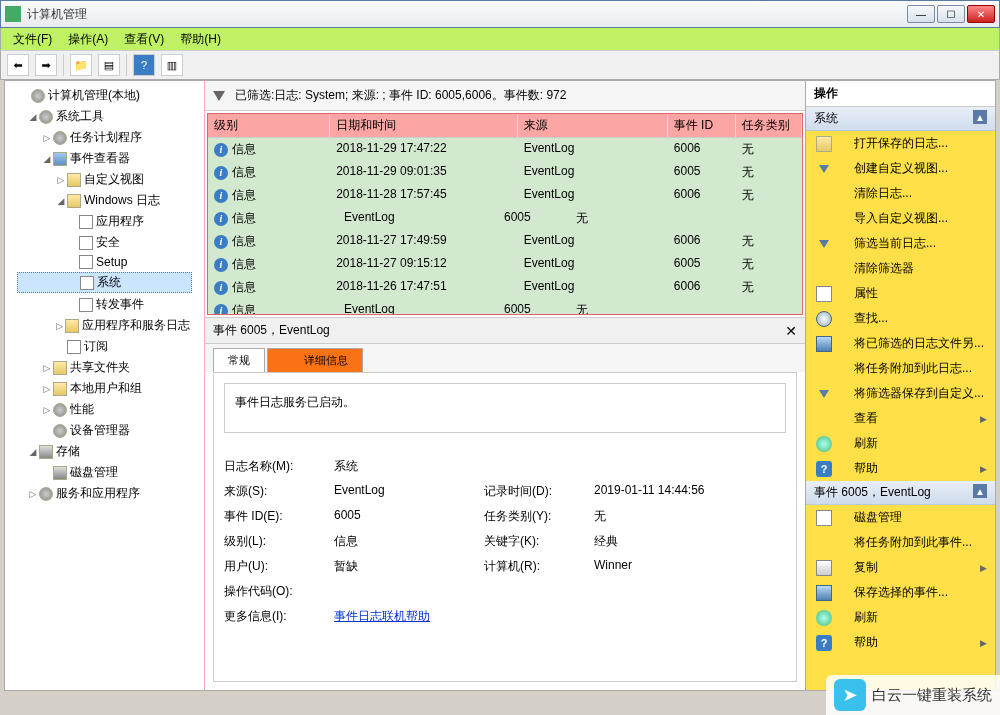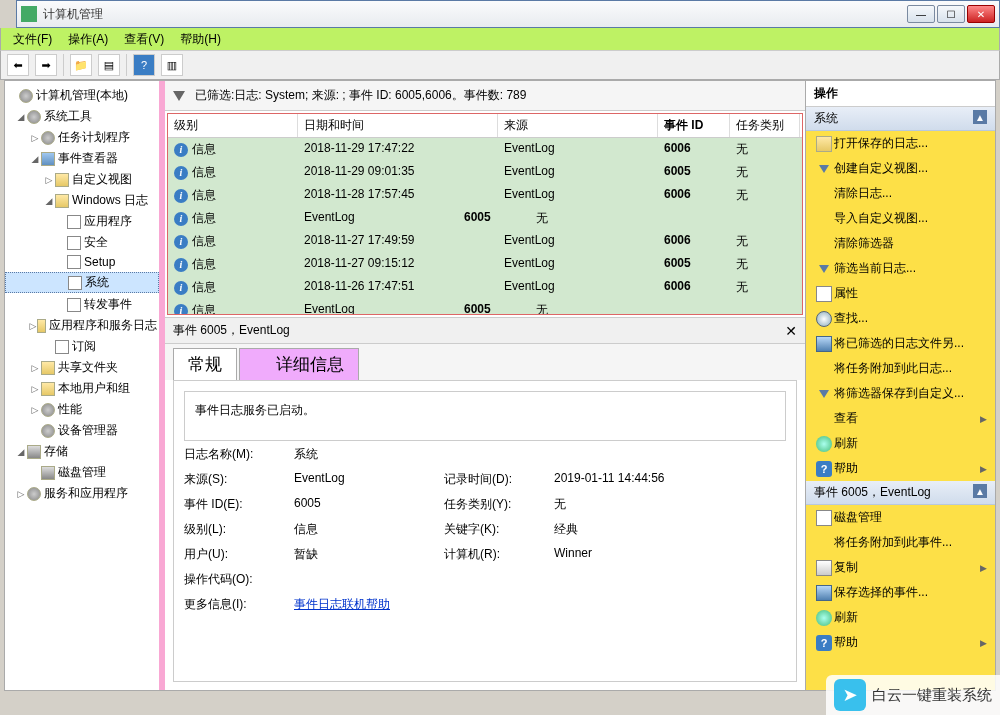--- a/index.html
+++ b/index.html
@@ -1,83 +1,83 @@
 <!DOCTYPE html>
 <html><head>
 <meta charset="utf-8">
 <style>
 * { box-sizing: border-box; margin: 0; padding: 0; font-family: "Microsoft YaHei", Tahoma, sans-serif; }
 body { background: #d4d0c8; width: 1000px; height: 715px; overflow: hidden; position: relative; }
 
 
-.titlebar { height: 28px; background: linear-gradient(#fafbfc,#e8ebef); border: 1px solid #5a7aa5; display: flex; align-items: center; padding: 0 4px; margin-left: 16px; }
+.titlebar { height: 28px; background: linear-gradient(#fafbfc,#e8ebef); border: 1px solid #5a7aa5; display: flex; align-items: center; padding: 0 4px; }
 .titlebar .title-icon { width: 16px; height: 16px; margin-right: 6px; background: #4a6; }
 .titlebar .title-text { font-size: 12px; color: #333; flex: 1; }
 .win-btns { display: flex; gap: 2px; }
 .win-btn { width: 28px; height: 18px; border: 1px solid #7a8aa0; border-radius: 2px; font-size: 10px; display:flex; align-items:center; justify-content:center; background: linear-gradient(#f5f8fb,#d8e2ec); cursor:pointer; }
 .win-close { background: linear-gradient(#f88,#c22); color:#fff; border-color:#900; }
 
 
 .menubar { height: 22px; background: #bef264; border-left:1px solid #aaa; border-right:1px solid #aaa; display:flex; align-items:center; padding:0 4px; font-size:12px; }
 .menubar span { padding: 2px 8px; cursor:pointer; }
 
 
 .toolbar { height: 30px; background:#f0f0f0; border:1px solid #aaa; border-top:1px solid #ccc; display:flex; align-items:center; padding:0 6px; gap:6px; }
 .tbtn { width:22px; height:22px; border:1px solid #ccc; background:#fff; display:flex;align-items:center;justify-content:center; font-size:11px; cursor:pointer; }
 .tbtn.sep { width:1px; background:#ccc; border:none; }
 
 
 .main { position:absolute; top:80px; left:4px; right:4px; bottom:24px; display:flex; border:1px solid #aaa; background:#fff; }
-.tree-pane { width:160px; border-right:6px solid #f9a8d4; overflow:auto; font-size:12px; padding:4px 0; background:#fff; }
+.tree-pane { width:200px; border-right:1px solid #f9a8d4; overflow:auto; font-size:12px; padding:4px 12px; background:#fff; }
 .tree { list-style:none; }
 .tree li { padding:1px 0; white-space:nowrap; }
 .tree .row { padding:1px 2px; display:flex; align-items:center; cursor:pointer; }
 .tree .row.sel { background:#cce5ff; border:1px dotted #5a7aa5; }
 .indent { display:inline-block; }
 .twisty { width:12px; color:#666; font-size:9px; display:inline-block; text-align:center; }
 .ticon { width:14px; height:14px; margin-right:3px; display:inline-block; background:#ddc968; border:1px solid #aa8; }
 .ticon.folder { background: linear-gradient(#ffe9a6,#e6c866); }
 .ticon.book { background: linear-gradient(#a0c8f0,#6090c0); }
 .ticon.gear { background: radial-gradient(#ccc,#888); border-radius:50%; }
 .ticon.disk { background: linear-gradient(#ddd,#888); }
 .ticon.page { background:#fff; border:1px solid #888; }
 
 .center { flex:1; display:flex; flex-direction:column; min-width:0; }
 .filter-bar { height:30px; background:#f5f5f5; border-bottom:1px solid #ccc; display:flex; align-items:center; padding:0 8px; font-size:12px; gap:10px; }
 .funnel { width:0;height:0;border-left:6px solid transparent;border-right:6px solid transparent;border-top:10px solid #666; }
 
 .event-list { flex:0 0 auto; border:1px solid #d66; margin:2px; background:#d2e8cf; overflow:hidden; }
-.evt-head { display:flex; font-size:12px; background:#ffffff; border-bottom:1px solid #ccc; }
+.evt-head { display:flex; font-size:12px; background:#fca5a5; border-bottom:1px solid #ccc; }
 .evt-head div { padding:3px 6px; border-right:1px solid #ddd; }
 .evt-rows { max-height:176px; overflow:hidden; }
 .evt-row { display:flex; font-size:12px; padding:2px 0; }
 .evt-row div { padding:1px 6px; overflow:hidden; text-overflow:ellipsis; white-space:nowrap; }
 .c-level { width:130px; display:flex; align-items:center; }
 .c-date { width:200px; }
 .c-src { width:160px; }
-.c-id { width:72px;font-weight:bold; }
+.c-id { width:72px; }
 .c-cat { width:70px; }
 .info-icon { width:14px;height:14px;border-radius:50%;background:#3a7dc4;color:#fff;display:inline-flex;align-items:center;justify-content:center;font-size:10px;font-weight:bold;font-style:italic;margin-right:4px; font-family:Georgia,serif; }
 
 .detail-pane { flex:1; border-top:1px solid #ccc; display:flex; flex-direction:column; min-height:0; }
 .detail-head { height:26px; background:#f0f0f0; display:flex; align-items:center; justify-content:space-between; padding:0 8px; font-size:12px; border-bottom:1px solid #ccc; }
 .close-x { cursor:pointer; font-size:14px; }
-.tabs { display:flex; background:#f5f5f5; padding:4px 8px 0; font-size:17px; }
+.tabs { display:flex; background:#f5f5f5; padding:4px 8px 0; font-size:11px; }
 .tab { padding:4px 14px; border:1px solid #aaa; border-bottom:none; background:#fff; margin-right:2px; cursor:pointer; }
-.tab.inactive { background:#f0abfc;padding-left:36px; }
+.tab.inactive { background:#f97316;padding-left:36px; }
 .detail-body { flex:1; border:1px solid #ccc; margin:0 8px 8px; padding:10px; font-size:12px; overflow:auto; background:#fff; }
-.msg-box { border:1px solid #ccc; padding:10px; margin-bottom:5px; min-height:50px; }
+.msg-box { border:1px solid #ccc; padding:10px; margin-bottom:25px; min-height:50px; }
 .kv { display:grid; grid-template-columns:110px 150px 110px 180px; row-gap:8px; }
 .kv .k { color:#000; }
 .link { color:#0033cc; text-decoration:underline; cursor:pointer; }
 
 .actions { width:190px; border-left:1px solid #aaa; display:flex; flex-direction:column; font-size:12px; background:#fde047; }
 .act-title { padding:4px 8px; font-weight:bold; background:#fff; border-bottom:1px solid #ccc; }
 .act-section { background:linear-gradient(#e8eef7,#d0dcec); padding:3px 8px; border-bottom:1px solid #b8c8dc; display:flex; justify-content:space-between; cursor:pointer; }
-.act-item { padding:4px 8px 4px 10px; display:flex; align-items:center; gap:2px; cursor:pointer; }
+.act-item { padding:4px 8px 4px 10px; display:flex; align-items:center; gap:22px; cursor:pointer; }
 .aicon { width:16px; height:16px; display:inline-block; }
 .aicon.folder { background:linear-gradient(#ffe9a6,#e6c866); border:1px solid #aa8; }
 .aicon.funnel { border-left:5px solid transparent;border-right:5px solid transparent;border-top:8px solid #5a7aa5; width:0;height:0; margin:2px 3px; }
 .aicon.prop { background:#fff;border:1px solid #888; }
 .aicon.find { background:radial-gradient(#fff,#8ab); border-radius:50%; border:1px solid #567; }
 .aicon.disk { background:linear-gradient(#b8d8f8,#5080b0); border:1px solid #468; }
 .aicon.refresh { background:radial-gradient(#afe,#4b7); border-radius:50%; }
 .aicon.help { background:#3a7dc4; color:#fff; border-radius:3px; display:flex;align-items:center;justify-content:center; font-weight:bold; font-size:11px; }
 .aicon.copy { background:linear-gradient(#fff,#ccc); border:1px solid #888; }
 .chev { font-size:9px; color:#666; }
@@ -272,21 +272,21 @@
             <span class="ticon gear"></span>
             <span>服务和应用程序</span>
           </div>
         </li>
     </ul>
   </div>
 
   <div class="center">
     <div class="filter-bar">
       <span class="funnel"></span>
-      <span>已筛选:日志: System; 来源: ; 事件 ID: 6005,6006。事件数: 789</span>
+      <span>已筛选:日志: System; 来源: ; 事件 ID: 6005,6006。事件数: 972</span>
     </div>
 
     <div class="event-list">
       <div class="evt-head">
         <div class="c-level">级别</div>
         <div class="c-date">日期和时间</div>
         <div class="c-src">来源</div>
         <div class="c-id">事件 ID</div>
         <div class="c-cat">任务类别</div>
       </div>
@@ -409,26 +409,26 @@
       </div>
     <div class="act-item">
         <span class="aicon"></span>
         <span>清除日志...</span>
       </div>
     <div class="act-item">
         <span class="aicon"></span>
         <span>导入自定义视图...</span>
       </div>
     <div class="act-item">
-        <span class="aicon"></span>
-        <span>清除筛选器</span>
-      </div>
-    <div class="act-item">
         <span class="aicon funnel"></span>
         <span>筛选当前日志...</span>
+      </div>
+    <div class="act-item">
+        <span class="aicon"></span>
+        <span>清除筛选器</span>
       </div>
     <div class="act-item">
         <span class="aicon prop"></span>
         <span>属性</span>
       </div>
     <div class="act-item">
         <span class="aicon find"></span>
         <span>查找...</span>
       </div>
     <div class="act-item">

